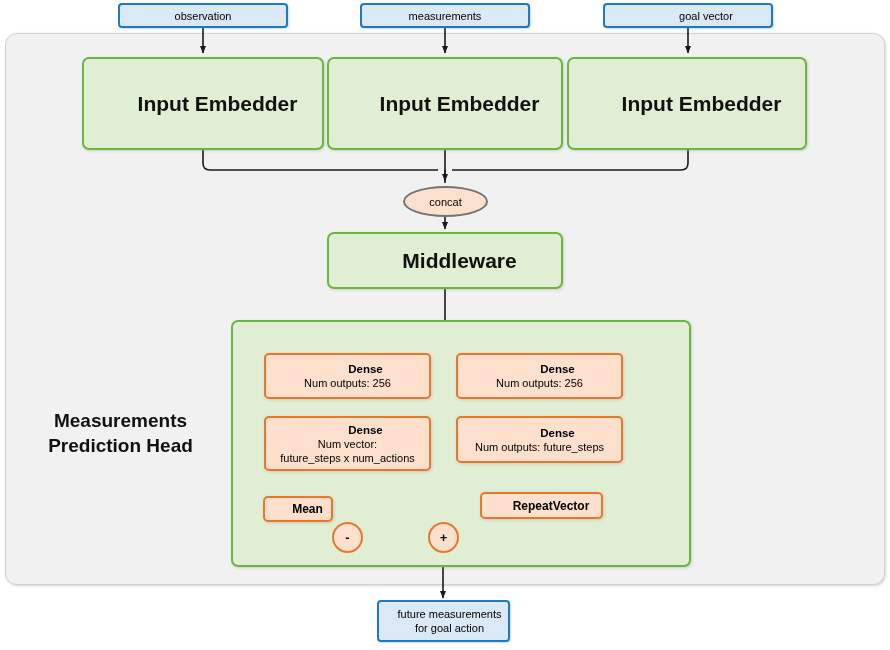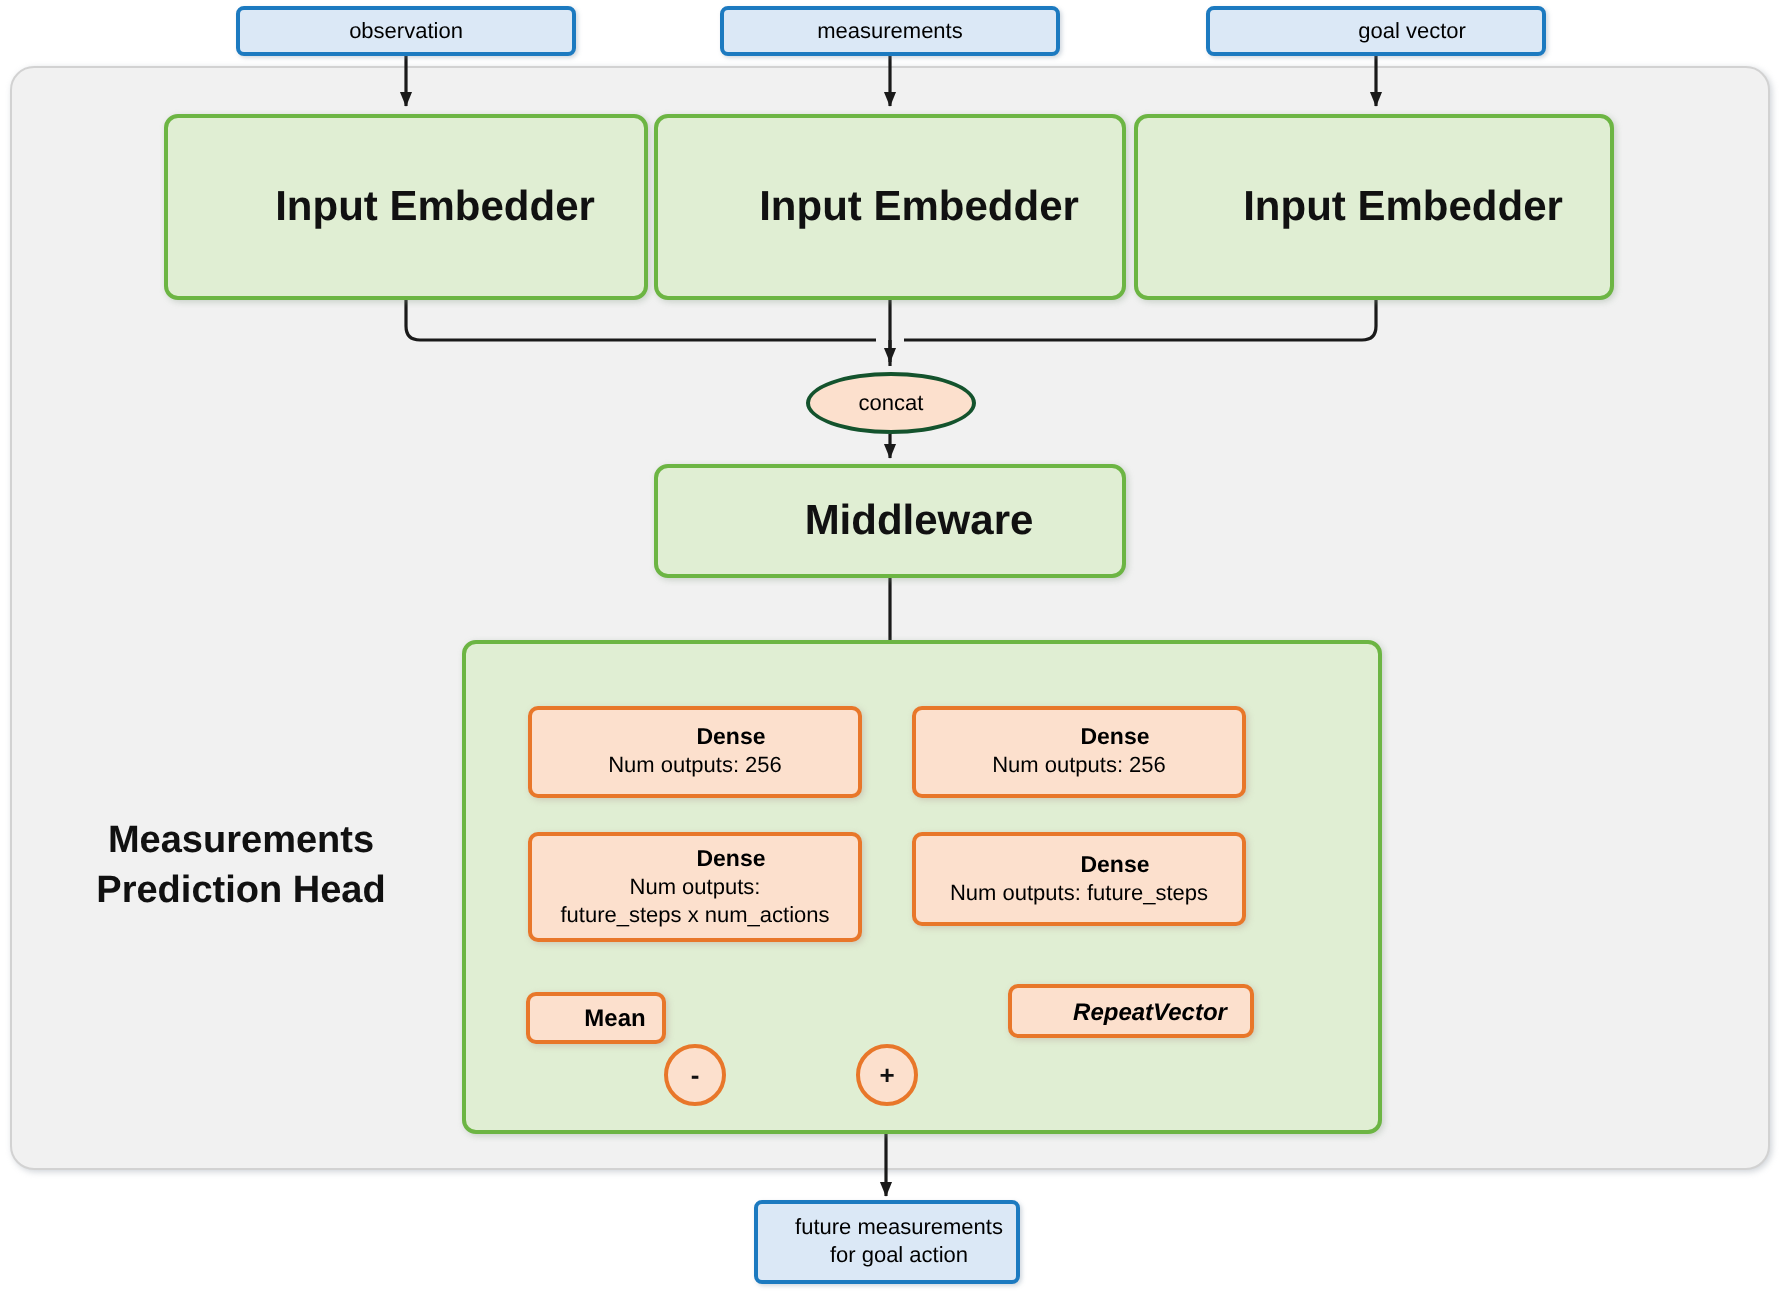--- a/index.html
+++ b/index.html
@@ -105,21 +105,21 @@
     font-size: 11px;
   }
   .plain-orange {
     font-weight: bold;
     font-size: 12px;
     padding-left: 19px;
   }
   
   #concat {
     background: #fce0cd;
-    border: 2px solid #14532d;
+    border: 2px solid #737373;
     border-radius: 50%;
     font-size: 11px;
     color: #000;
   }
   
   .op-circle {
     background: #fce0cd;
     border: 2.5px solid #e8772a;
     border-radius: 50%;
     font-size: 13px;
@@ -220,21 +220,21 @@
     <div>Prediction Head</div>
   </div>
 
   <div class="node orange-box" style="left:264px; top:353px; width:167px; height:46px;">
     <span class="title">Dense</span>
     <span class="sub">Num outputs: 256</span>
   </div>
 
   <div class="node orange-box" style="left:264px; top:416px; width:167px; height:55px;">
     <span class="title">Dense</span>
-    <span class="sub">Num outputs:</span>
+    <span class="sub">Num vector:</span>
     <span class="sub">future_steps x num_actions</span>
   </div>
 
   <div class="node orange-box plain-orange" style="left:263px; top:496px; width:70px; height:26px;">
     <span>Mean</span>
   </div>
 
   <div class="node op-circle" style="left:332px; top:522px; width:31px; height:31px;">
     <span>-</span>
   </div>
@@ -242,21 +242,21 @@
   <div class="node orange-box" style="left:456px; top:353px; width:167px; height:46px;">
     <span class="title">Dense</span>
     <span class="sub">Num outputs: 256</span>
   </div>
 
   <div class="node orange-box" style="left:456px; top:416px; width:167px; height:47px;">
     <span class="title">Dense</span>
     <span class="sub">Num outputs: future_steps</span>
   </div>
 
-  <div class="node orange-box plain-orange" style="left:504px; top:492px; width:123px; height:27px;font-style:italic;">
+  <div class="node orange-box plain-orange" style="left:480px; top:492px; width:123px; height:27px;">
     <span>RepeatVector</span>
   </div>
 
   <div class="node op-circle" style="left:428px; top:522px; width:31px; height:31px;">
     <span>+</span>
   </div>
 
   <div class="node io-box" style="left:377px; top:600px; width:133px; height:42px;padding-left:12px;">
     <span>future measurements</span>
     <span>for goal action</span>

